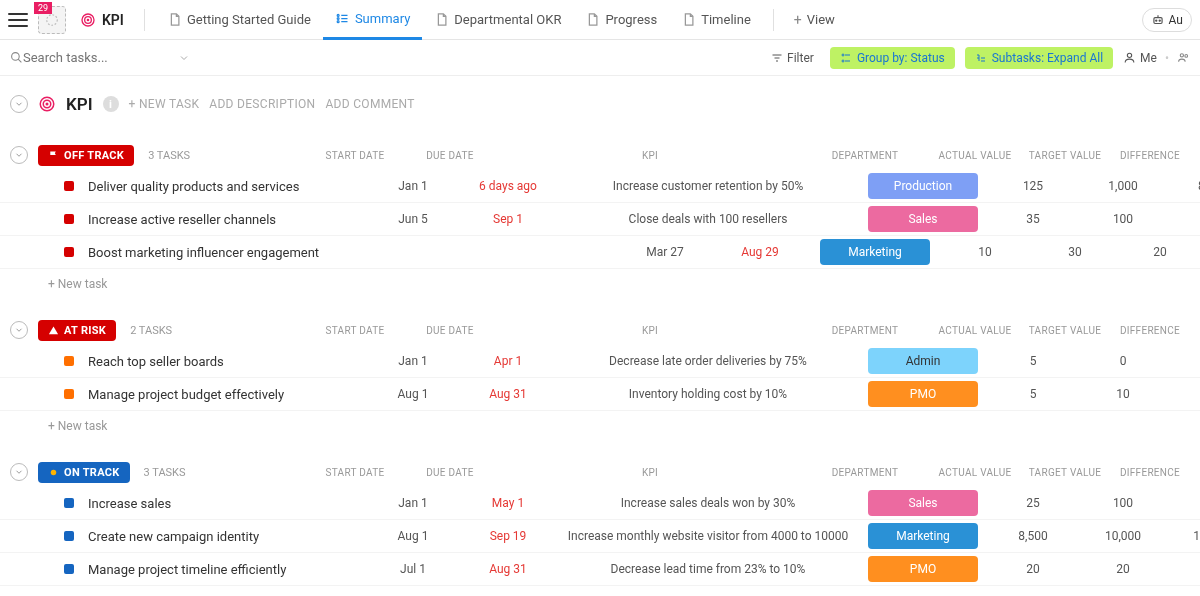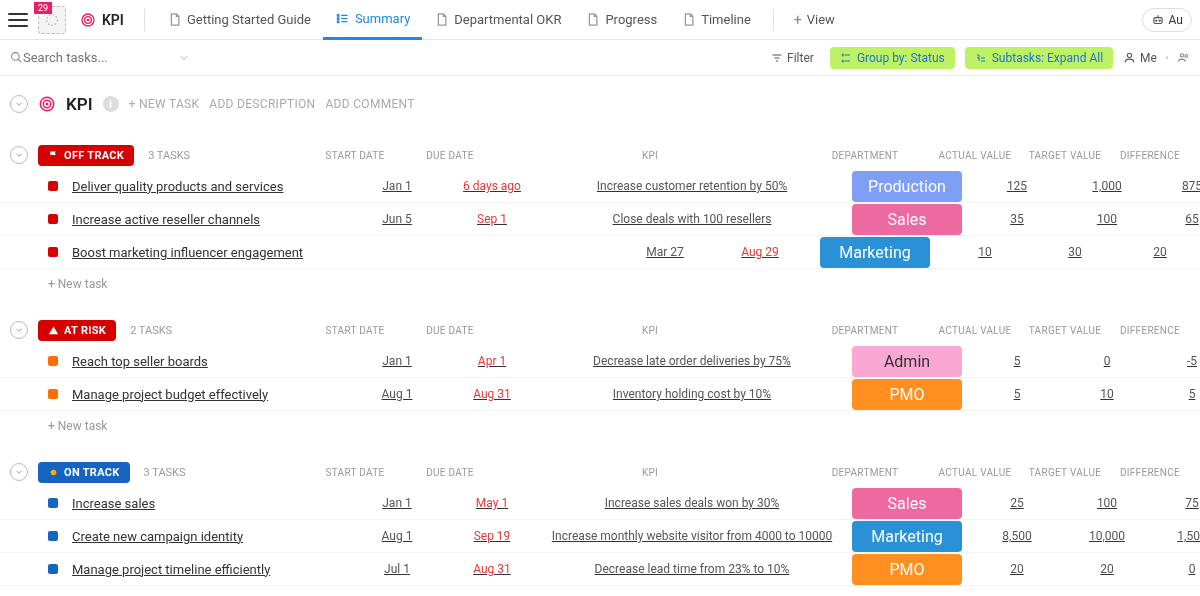--- a/index.html
+++ b/index.html
@@ -48,40 +48,40 @@
 .col-headers { display: flex; margin-left: auto; font-size: 10px; color: #999; letter-spacing: 0.3px; }
 .col { text-align: center; }
 .col.start { width: 90px; }
 .col.due { width: 100px; }
 .col.kpi { width: 300px; }
 .col.dept { width: 130px; }
 .col.actual { width: 90px; }
 .col.target { width: 90px; }
 .col.diff { width: 80px; }
 
-.task-row { display: flex; align-items: center; height: 33px; padding-left: 48px; border-bottom: 1px solid #f3f3f3; text-decoration: underline; }
+.task-row { display: flex; align-items: center; height: 33px; padding-left: 64px; border-bottom: 1px solid #f3f3f3; }
 .task-square { width: 10px; height: 10px; border-radius: 2px; margin-right: 14px; flex-shrink: 0; }
 .task-square.red { background: #d50000; }
 .task-square.orange { background: #ff6f00; }
 .task-square.blue { background: #1565c0; }
 .task-name { font-size: 13px; color: #333; flex: 0 0 280px; }
 .task-cols { display: flex; margin-left: auto; align-items: center; }
 .cell { text-align: center; font-size: 12px; color: #555; }
 .cell.start { width: 90px; }
 .cell.due { width: 100px; color: #e53935; }
 .cell.kpi { width: 300px; font-size: 12px; }
 .cell.dept { width: 130px; }
 .cell.actual { width: 90px; }
 .cell.target { width: 90px; }
 .cell.diff { width: 80px; }
-.dept-chip { display: inline-block; padding: 6px 0; width: 110px; border-radius: 4px; color: #fff; font-size: 16px; text-align: center; }
+.dept-chip { display: inline-block; padding: 6px 0; width: 110px; border-radius: 4px; color: #fff; font-size: 12px; text-align: center; }
 .dept-production { background: #7e9ff5; }
 .dept-sales { background: #ec6aa0; }
 .dept-marketing { background: #2a91d6; }
-.dept-admin { background: #f9a8d4; color: #333; }
+.dept-admin { background: #7dd3fc; color: #333; }
 .dept-pmo { background: #ff8f1f; }
 
 .new-task { padding: 8px 0 8px 48px; color: #999; font-size: 12px; cursor: pointer; }
 
 svg { display: block; }
 </style>
 </head>
 <body>
 
 <div class="top-nav">

